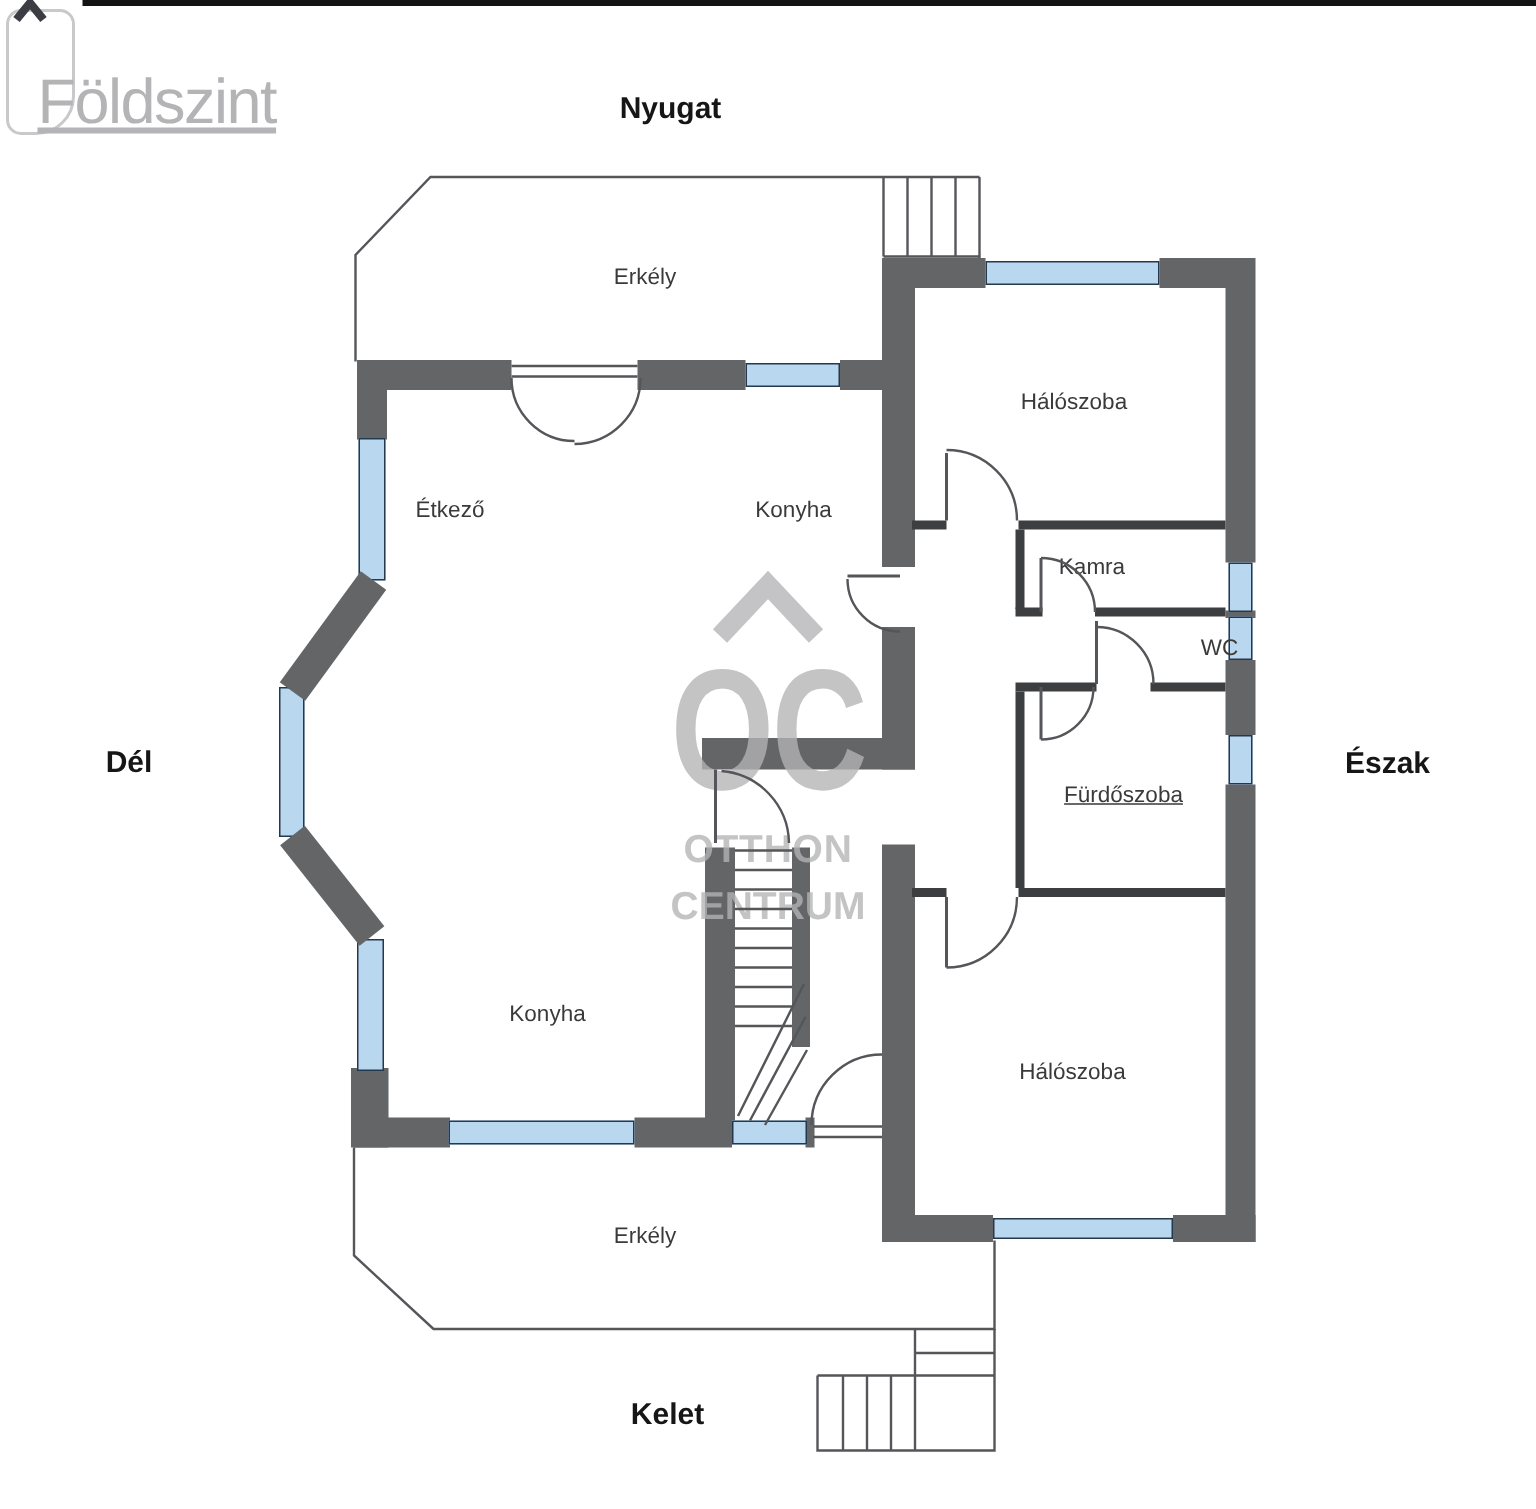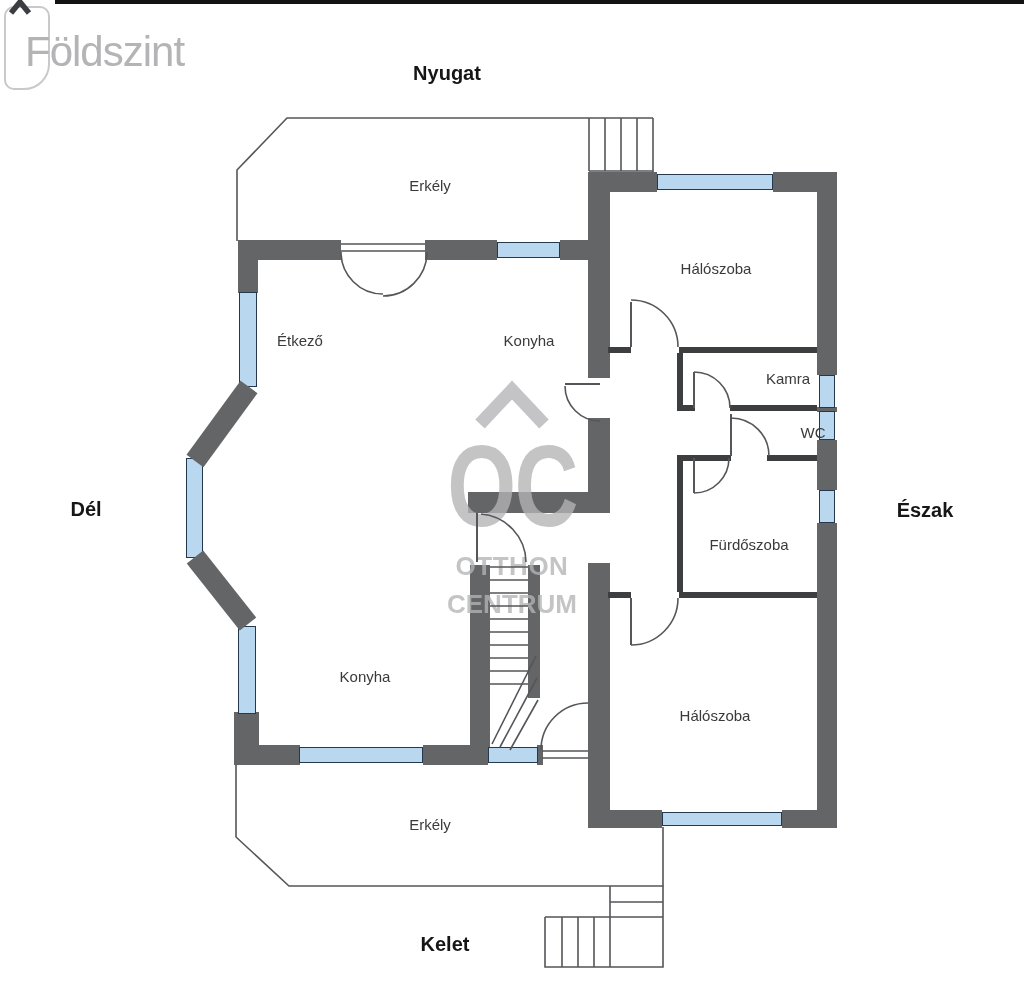--- a/index.html
+++ b/index.html
@@ -8,21 +8,21 @@
     --bar:#131313; --logo-outline:#c9c9cb; --logo-caret:#3c3c43;
   }
   html,body{margin:0;padding:0;background:#ffffff;}
   #stage{position:relative;width:1024px;height:1006px;background:#ffffff;overflow:hidden;
          font-family:"Liberation Sans","DejaVu Sans",sans-serif;}
   .abs{position:absolute;}
   
   #top-bar{left:55px;top:0;width:969px;height:4px;background:var(--bar);}
   #logo-box{left:4px;top:6px;width:42px;height:80px;border:2.5px solid var(--logo-outline);
             border-radius:10px 10px 26px 10px;background:transparent;}
-  #floor-label{left:25px;top:28px;font-size:42px;letter-spacing:-1px;color:var(--watermark-gray);font-weight:400;}
+  #floor-label{left:25px;top:44px;font-size:42px;letter-spacing:-1px;color:var(--watermark-gray);font-weight:400;text-decoration:underline;}
   
   .compass{transform:translate(-50%,-50%);font-size:20px;font-weight:bold;color:var(--accent-text);white-space:nowrap;}
   
   .rlabel{transform:translate(-50%,-50%);font-size:15px;color:var(--room-text);white-space:nowrap;}
   
   .wall{position:absolute;background:var(--wall);}
   .twall{position:absolute;background:var(--interior-wall);}
   .win{position:absolute;background:var(--window-fill);border:1.5px solid var(--window-border);box-sizing:border-box;}
   svg.layer{position:absolute;left:0;top:0;pointer-events:none;}
   .ln{stroke:var(--line);stroke-width:1.6;fill:none;}
@@ -148,23 +148,23 @@
   <div id="labels">
     <div class="abs compass" style="left:447px;top:73px;text-align:center;">Nyugat</div>
     <div class="abs compass" style="left:86px;top:509px;">Dél</div>
     <div class="abs compass" style="left:925px;top:510px;">Észak</div>
     <div class="abs compass" style="left:445px;top:944px;">Kelet</div>
 
     <div class="abs rlabel" style="left:430px;top:185px;">Erkély</div>
     <div class="abs rlabel" style="left:300px;top:340px;">Étkező</div>
     <div class="abs rlabel" style="left:529px;top:340px;">Konyha</div>
     <div class="abs rlabel" style="left:716px;top:268px;">Hálószoba</div>
-    <div class="abs rlabel" style="left:771px;top:378px;margin-left:17px;">Kamra</div>
+    <div class="abs rlabel" style="left:711px;top:378px;margin-left:17px;">Kamra</div>
     <div class="abs rlabel" style="left:813px;top:432px;">WC</div>
-    <div class="abs rlabel" style="left:749px;top:544px;">Fürdőszoba</div>
+    <div class="abs rlabel" style="left:749px;top:530px;text-decoration:underline;">Fürdőszoba</div>
     <div class="abs rlabel" style="left:365px;top:676px;">Konyha</div>
     <div class="abs rlabel" style="left:715px;top:715px;">Hálószoba</div>
     <div class="abs rlabel" style="left:430px;top:824px;">Erkély</div>
   </div>
 
   <div id="header">
     <div id="top-bar" class="abs"></div>
     <div id="logo-box" class="abs"></div>
     <div id="floor-label" class="abs">Földszint</div>
   </div>

